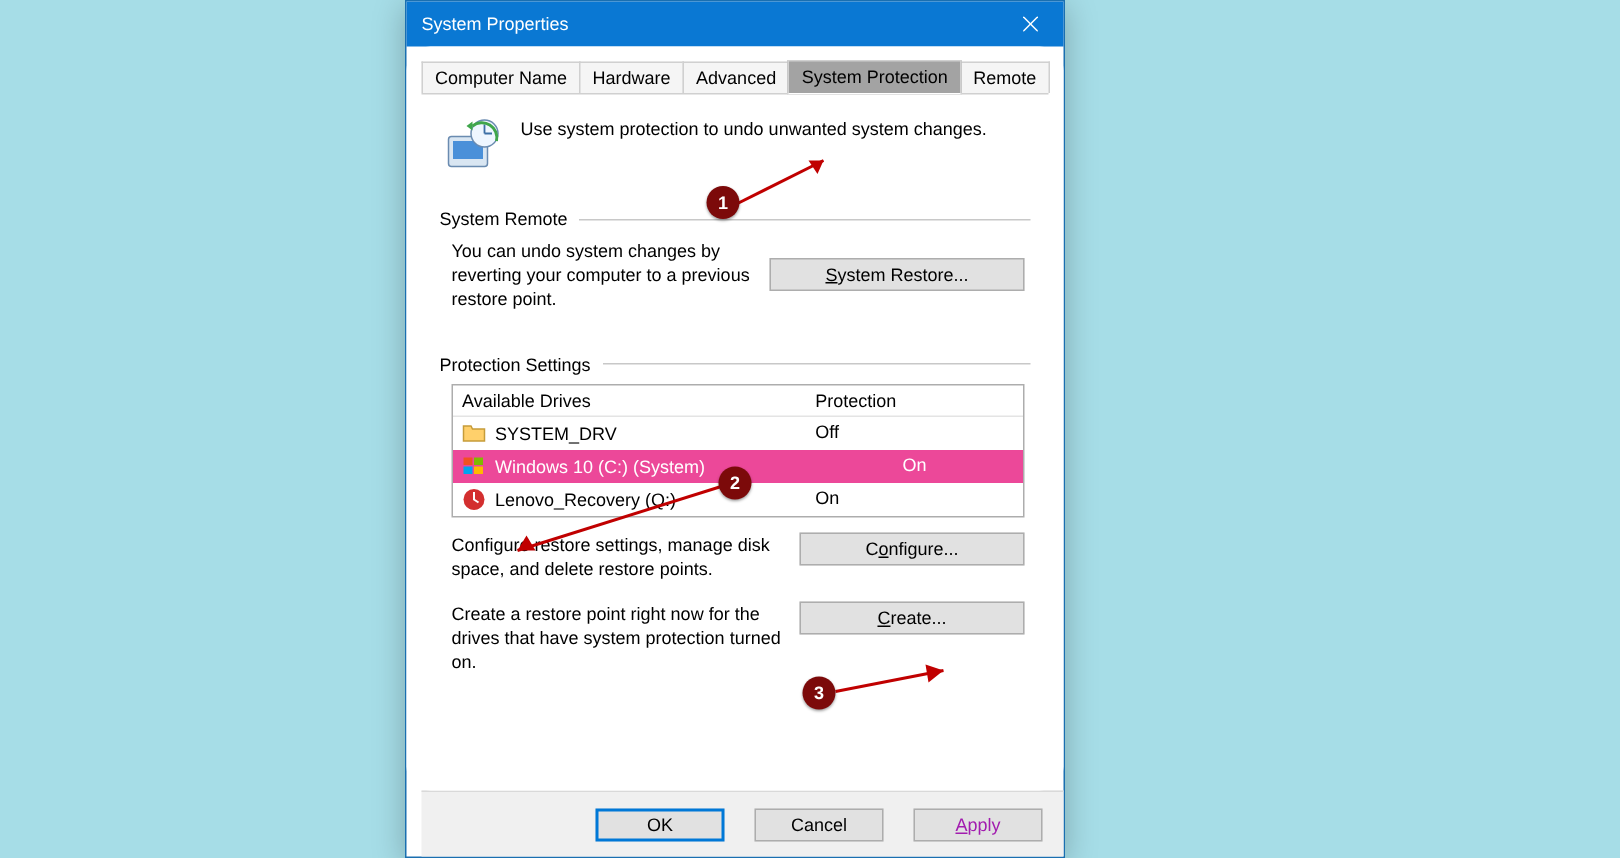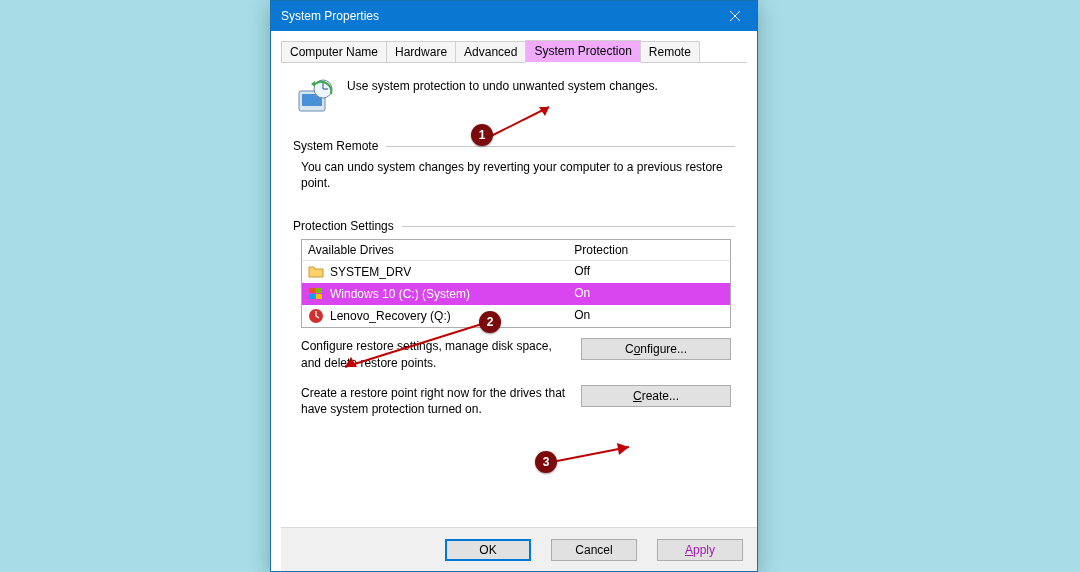--- a/index.html
+++ b/index.html
@@ -7,21 +7,21 @@
     margin: 0; padding: 0;
     width: 1080px; height: 572px;
     font-family: "Segoe UI", Tahoma, sans-serif;
     font-size: 12px;
     background: #a6dde7;
     overflow: hidden;
   }
   .window {
     position: absolute;
     left: 270px; top: 0;
-    width: 488px; height: 572px;
+    width: 440px; height: 572px;
     background: #ffffff;
     box-shadow: 0 4px 20px rgba(0,0,0,0.25);
     border: 1px solid #1a6fb0;
   }
   .titlebar {
     height: 30px;
     background: #0a78d3;
     color: #fff;
     display: flex;
     align-items: center;
@@ -52,21 +52,21 @@
   .tab {
     padding: 3px 8px;
     border: 1px solid #d0d0d0;
     border-bottom: none;
     background: #f5f5f5;
     font-size: 12px;
     margin-right: -1px;
     position: relative;
   }
   .tab.active {
-    background: #f0abfc;
+    background: #a3a3a3;
     border-bottom: 1px solid #fff;
     margin-bottom: -1px;
     padding-bottom: 4px;
     z-index: 2;
   }
   .intro {
     display: flex;
     gap: 12px;
     padding: 14px 14px 18px 14px;
   }
@@ -107,21 +107,21 @@
     border: 1px solid #adadad;
     margin: 0 16px 10px 20px;
     font-size: 12px;
   }
   .drives .head, .drives .row {
     display: flex;
     padding: 3px 6px;
   }
   .drives .col-name { flex: 0 0 64%; display:flex; align-items:center; gap:6px; }
   .drives .col-prot { flex: 0 0 36%; }
-  .drives .row.selected { background: #d946ef; color: #fff; }
+  .drives .row.selected { background: #ec4899; color: #fff; text-align: center; }
   .drive-icon { width:16px; height:16px; display:inline-flex; }
   .cfg-row, .create-row {
     display: flex;
     align-items: flex-start;
     gap: 12px;
     margin: 6px 16px 14px 20px;
   }
   .cfg-row .desc, .create-row .desc { flex: 1; line-height: 1.35; }
   .cfg-row .btn, .create-row .btn { flex: 0 0 150px; }
   .footer {
@@ -188,20 +188,23 @@
       </div>
       <div class="text">Use system protection to undo unwanted system changes.</div>
     </div>
 
     <div class="group-label-row">
       <span>System Remote</span>
       <span class="line"></span>
     </div>
     <div class="restore-row">
       <div class="desc">You can undo system changes by reverting your computer to a previous restore point.</div>
+      <button class="btn">
+        <span style="text-decoration:underline">S</span><span>ystem Restore...</span>
+      </button>
     </div>
 
     <div class="group-label-row">
       <span>Protection Settings</span>
       <span class="line"></span>
     </div>
 
     <div class="drives">
       <div class="head" style="border-bottom:1px solid #e4e4e4">
         <div class="col-name">Available Drives</div>

